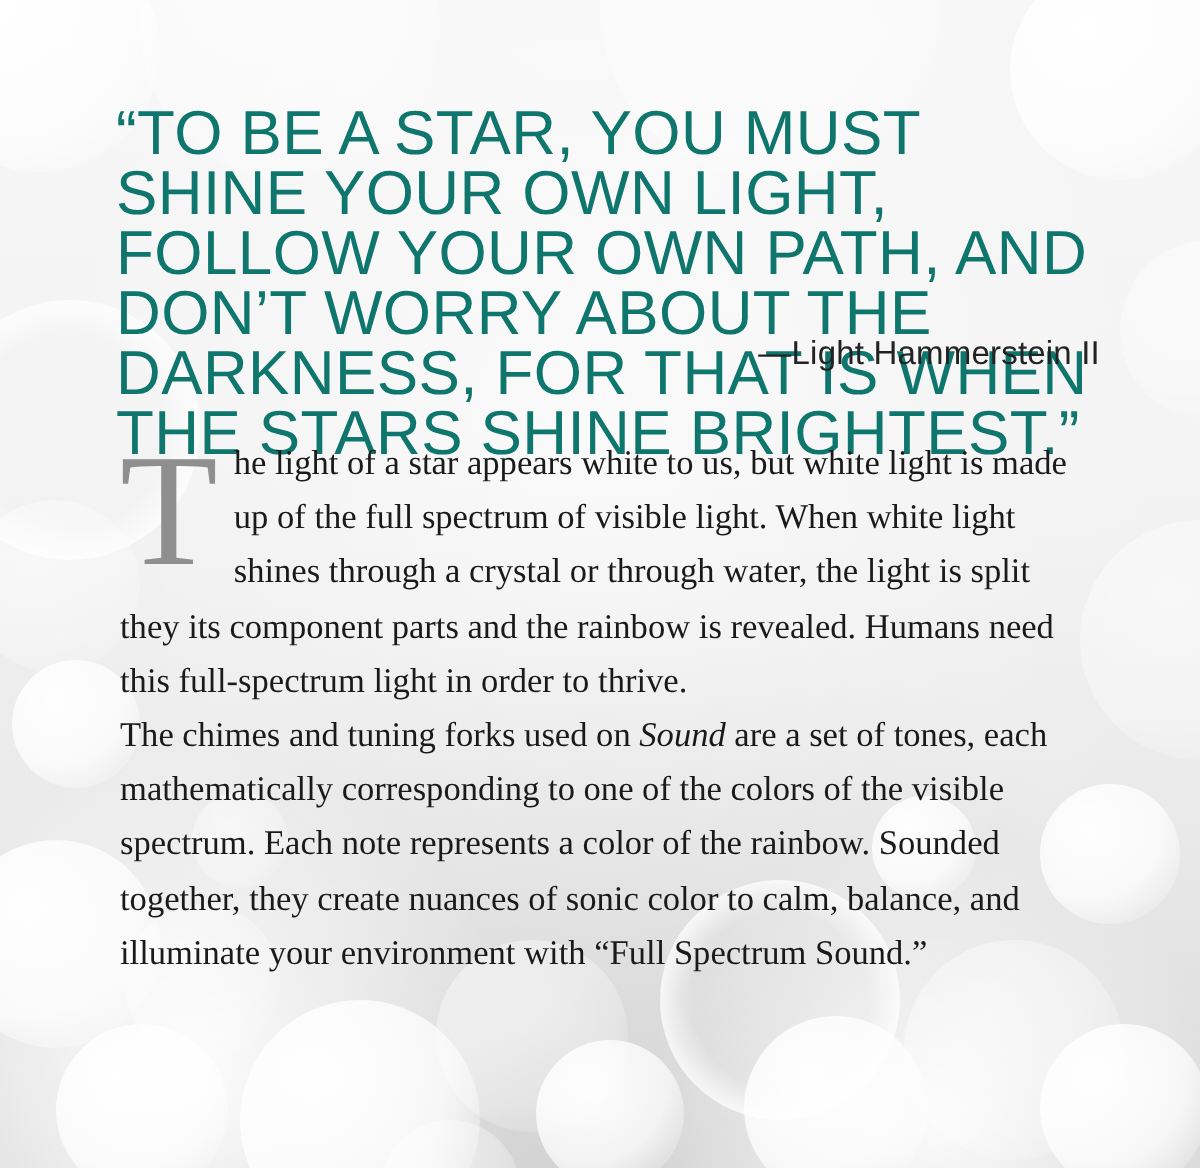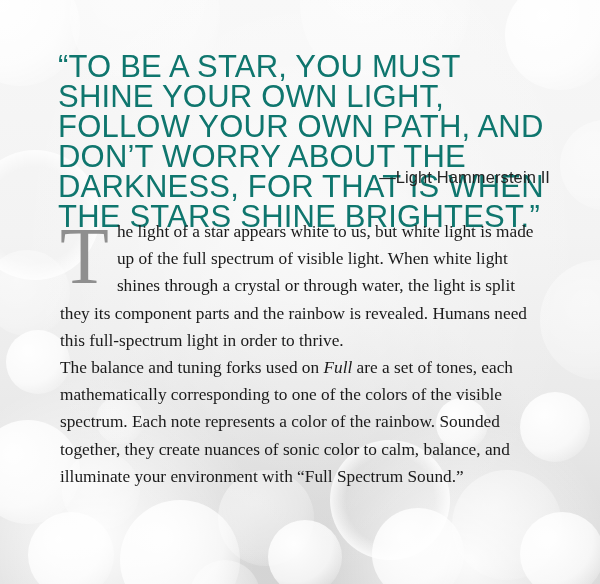--- a/index.html
+++ b/index.html
@@ -154,17 +154,17 @@
   <div class="content">
 
     <div class="quote">“TO BE A STAR, YOU MUST SHINE YOUR OWN LIGHT, FOLLOW YOUR OWN PATH, AND DON’T WORRY ABOUT THE DARKNESS, FOR THAT IS WHEN THE STARS SHINE BRIGHTEST.”</div>
 
     <div class="attribution">—Light Hammerstein II</div>
 
     <div class="body-copy">
       <p class="para">
         <span class="dropcap">T</span><span>he light of a star appears white to us, but white light is made up of the full spectrum of visible light. When white light shines through a crystal or through water, the light is split they its component parts and the rainbow is revealed. Humans need this full-spectrum light in order to thrive.</span>
       </p>
-      <p class="para"><span>The balance and tuning forks used on </span><span class="italic">Full</span><span> are a set of tones, each mathematically corresponding to one of the colors of the visible spectrum. Each note represents a color of the rainbow. Sounded together, they create nuances of sonic color to calm, balance, and illuminate your environment with “Full Spectrum Sound.”</span></p>
+      <p class="para"><span>The chimes and tuning forks used on </span><span class="italic">Sound</span><span> are a set of tones, each mathematically corresponding to one of the colors of the visible spectrum. Each note represents a color of the rainbow. Sounded together, they create nuances of sonic color to calm, balance, and illuminate your environment with “Full Spectrum Sound.”</span></p>
     </div>
 
   </div>
 </div>
 
 </body></html>

